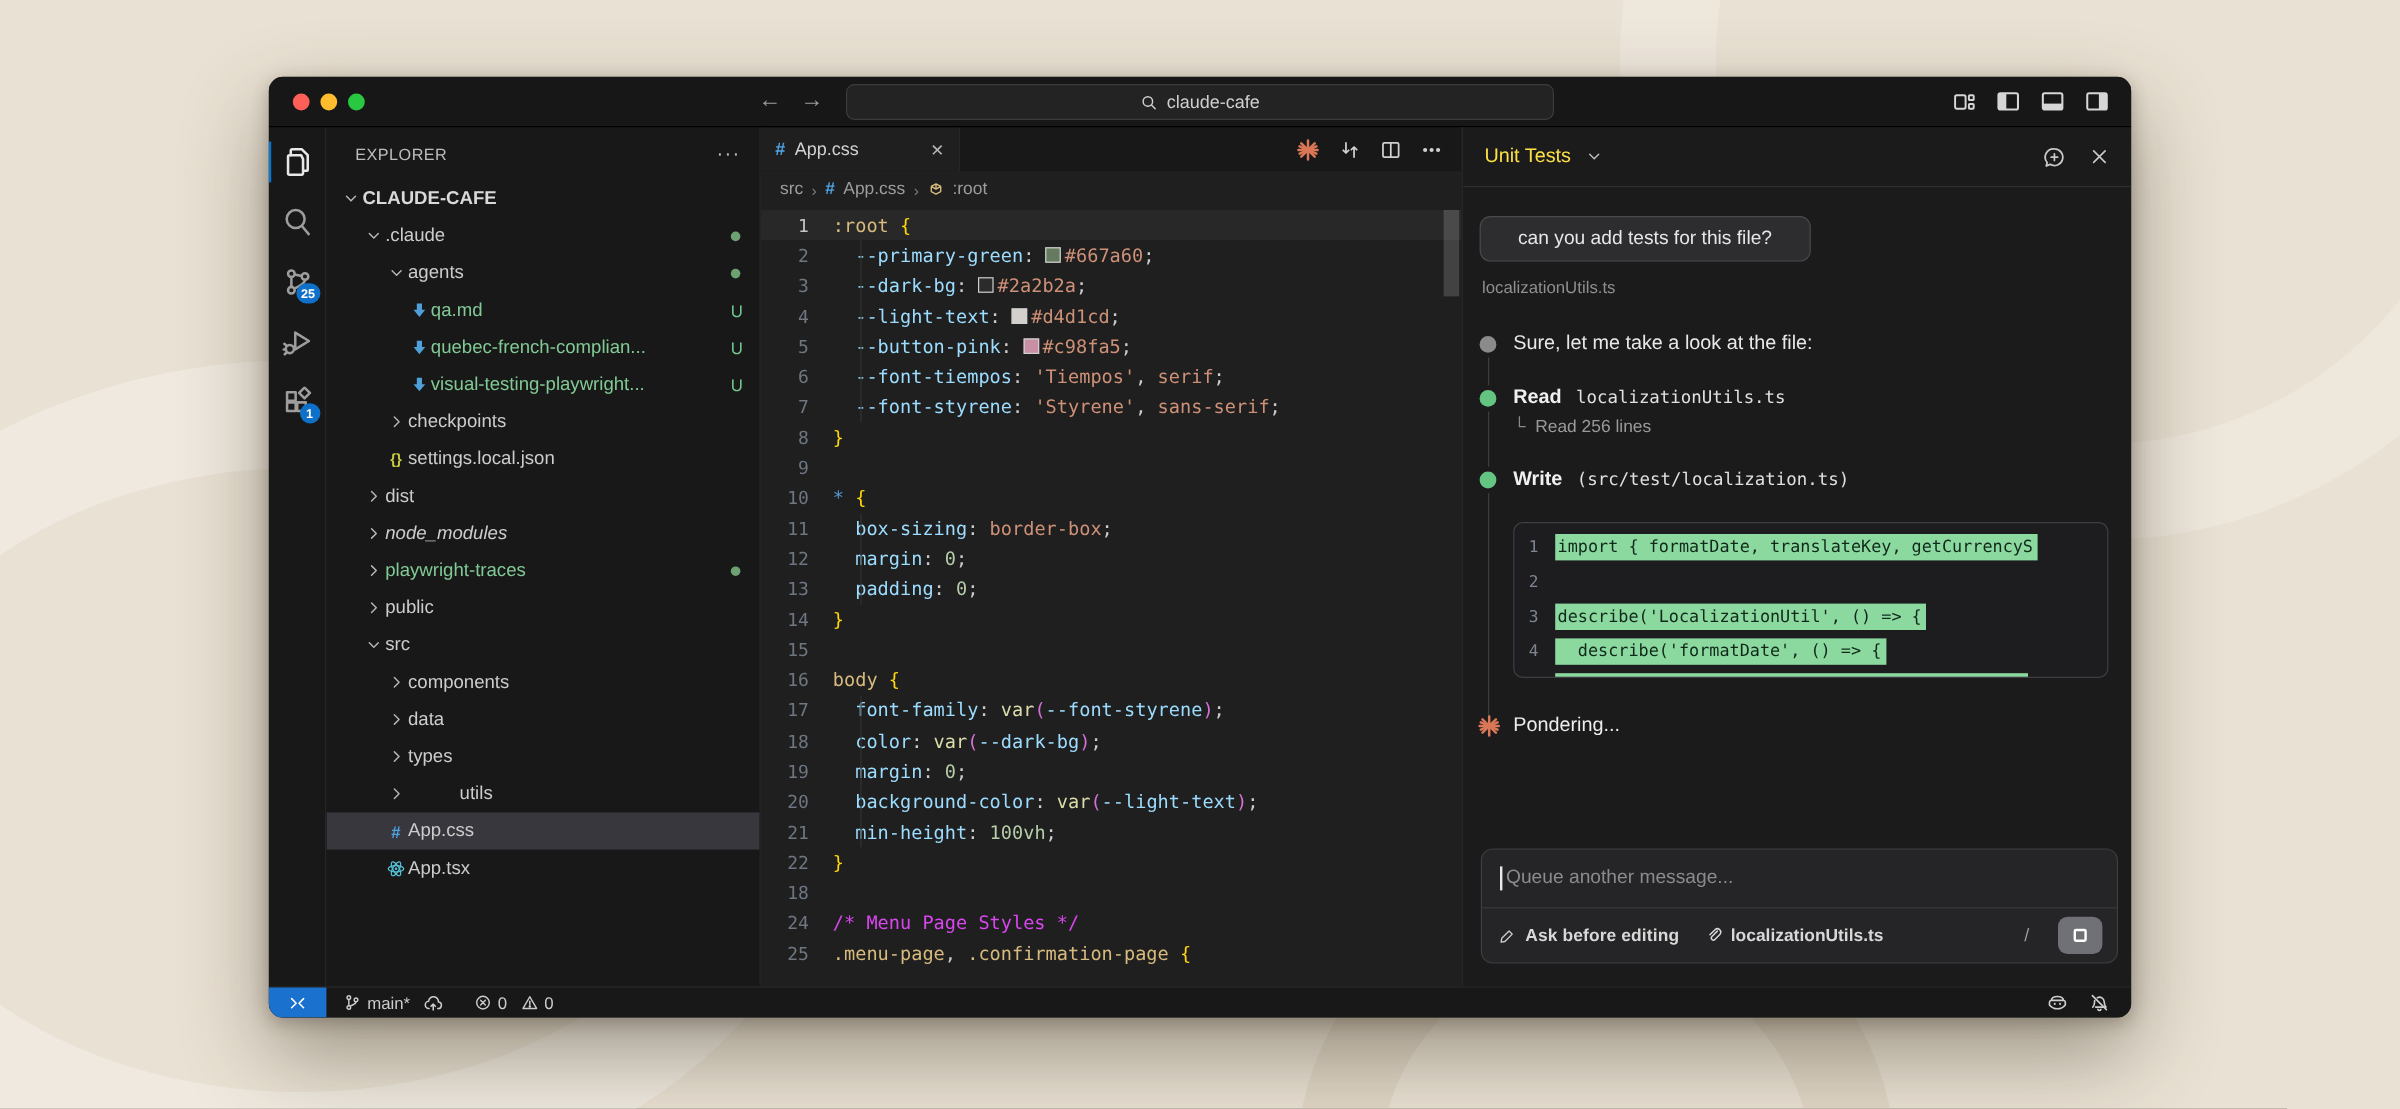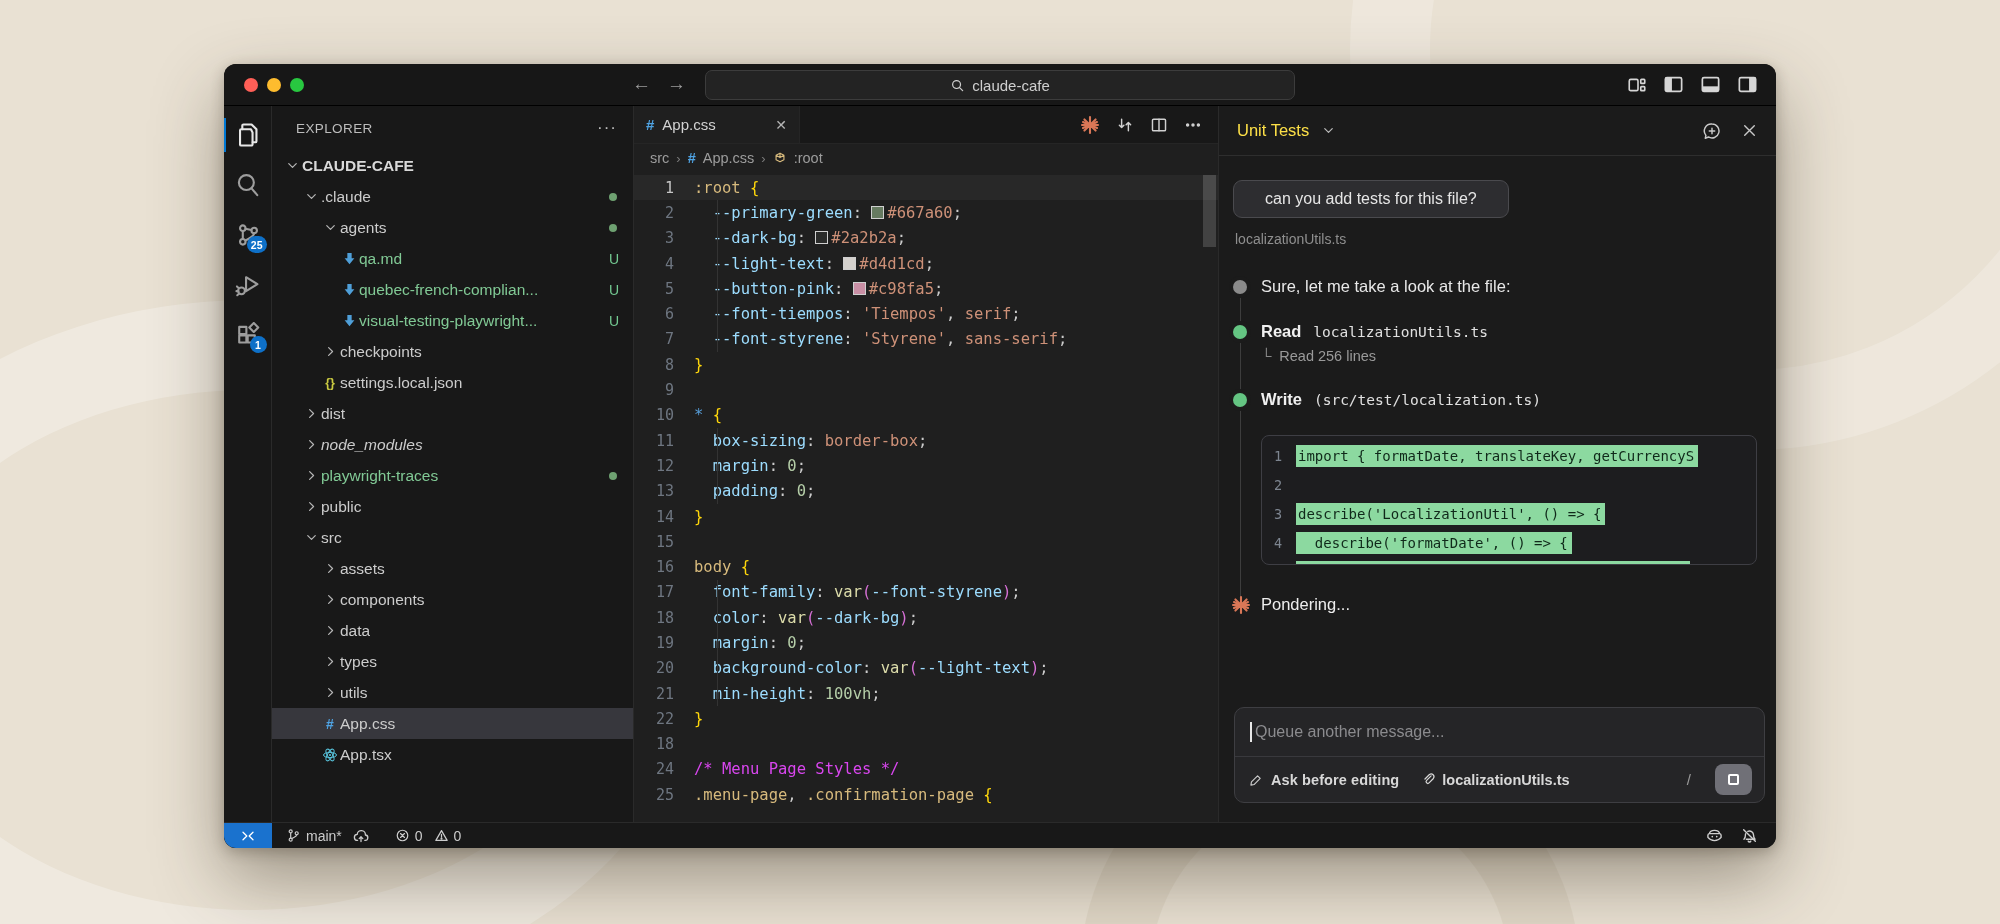--- a/index.html
+++ b/index.html
@@ -339,47 +339,39 @@
               </svg>
             </span>
             <span class="tlabel">src</span>
           </div>
           <div class="trow" style="padding-left: 48px;">
             <span class="chev">
               <svg width="15" height="15" viewBox="0 0 16 16" fill="none" stroke="currentColor" stroke-width="1.3" stroke-linecap="round" stroke-linejoin="round">
                 <path d="M6 3.8l4.2 4.2L6 12.2"></path>
               </svg>
             </span>
-            <span class="tlabel">assets</span>
+            <span class="tlabel">components</span>
           </div>
           <div class="trow" style="padding-left: 48px;">
             <span class="chev">
               <svg width="15" height="15" viewBox="0 0 16 16" fill="none" stroke="currentColor" stroke-width="1.3" stroke-linecap="round" stroke-linejoin="round">
                 <path d="M6 3.8l4.2 4.2L6 12.2"></path>
               </svg>
             </span>
-            <span class="tlabel">components</span>
+            <span class="tlabel">data</span>
           </div>
           <div class="trow" style="padding-left: 48px;">
             <span class="chev">
               <svg width="15" height="15" viewBox="0 0 16 16" fill="none" stroke="currentColor" stroke-width="1.3" stroke-linecap="round" stroke-linejoin="round">
                 <path d="M6 3.8l4.2 4.2L6 12.2"></path>
               </svg>
             </span>
-            <span class="tlabel">data</span>
-          </div>
-          <div class="trow" style="padding-left: 48px;">
-            <span class="chev">
-              <svg width="15" height="15" viewBox="0 0 16 16" fill="none" stroke="currentColor" stroke-width="1.3" stroke-linecap="round" stroke-linejoin="round">
-                <path d="M6 3.8l4.2 4.2L6 12.2"></path>
-              </svg>
-            </span>
             <span class="tlabel">types</span>
           </div>
-          <div class="trow" style="padding-left: 48px;">
+          <div class="trow" style="padding-left: 48px; gap: 43px;">
             <span class="chev">
               <svg width="15" height="15" viewBox="0 0 16 16" fill="none" stroke="currentColor" stroke-width="1.3" stroke-linecap="round" stroke-linejoin="round">
                 <path d="M6 3.8l4.2 4.2L6 12.2"></path>
               </svg>
             </span>
             <span class="tlabel">utils</span>
           </div>
           <div class="trow selected" style="padding-left: 48px;">
             <span class="ficon" style="color: rgb(79, 163, 227); font-weight: bold;">#</span>
             <span class="tlabel">App.css</span>

